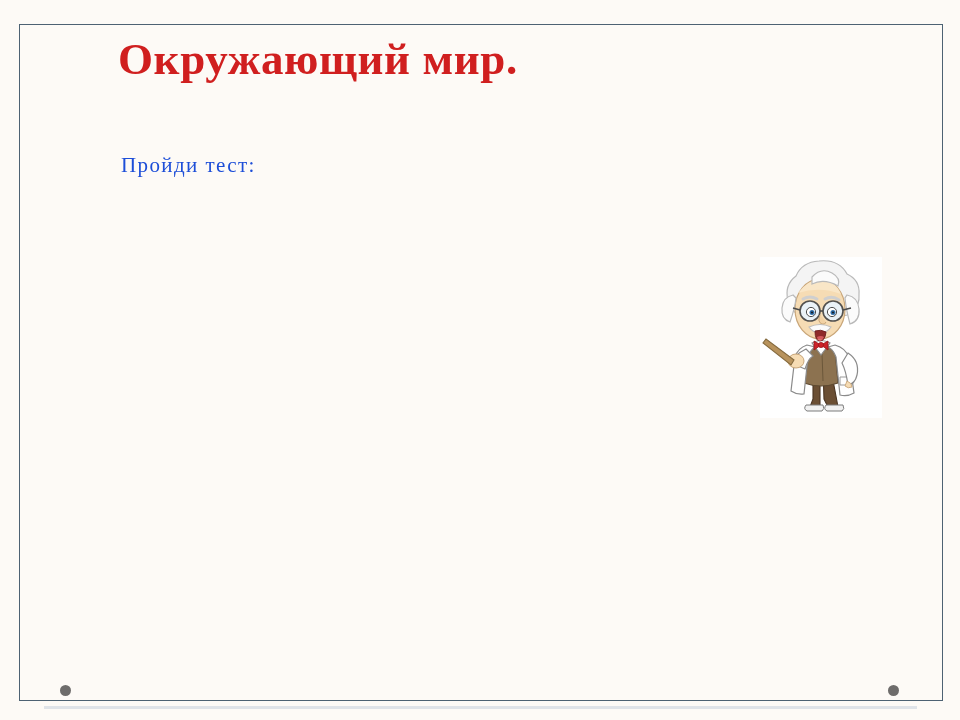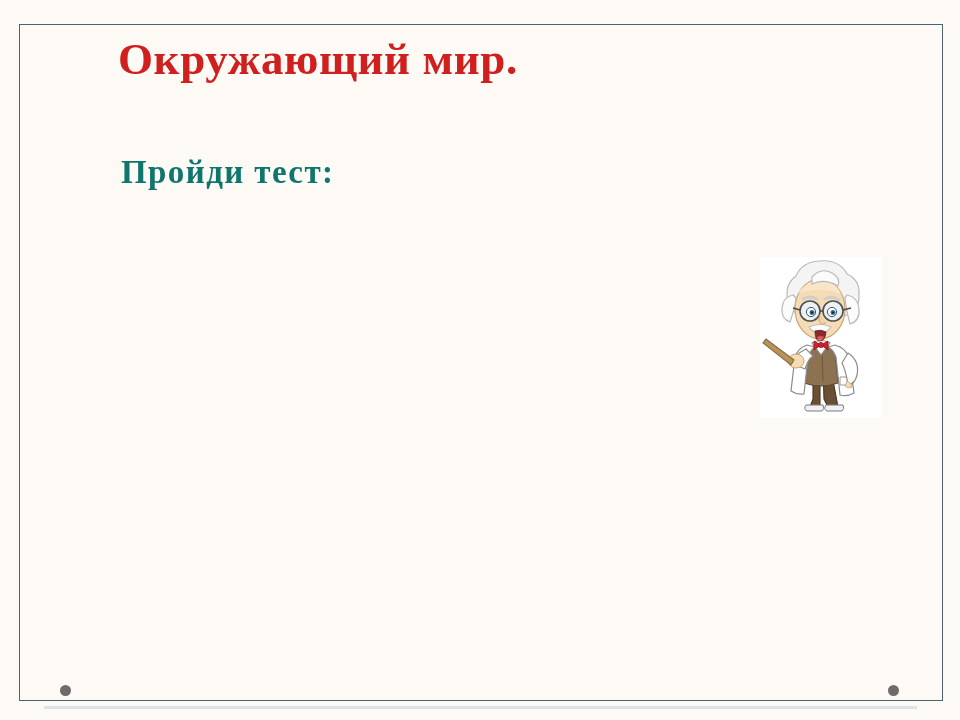--- a/index.html
+++ b/index.html
@@ -55,23 +55,23 @@
     color: #d01f1f;
     letter-spacing: 0.6px;
     white-space: nowrap;
     line-height: 1.05;
   }
 
   #subtitle {
     position: absolute;
     left: 121px;
     top: 149px;
-    font-size: 33px;
-    font-weight: bold;
-    color: #0f766e;
+    font-size: 21px;
+    font-weight: normal;
+    color: #1d4ed8;
     letter-spacing: 1.4px;
     white-space: nowrap;
     line-height: 1.1;
   }
 
   
   #professor-image {
     position: absolute;
     left: 760px;
     top: 252px;

